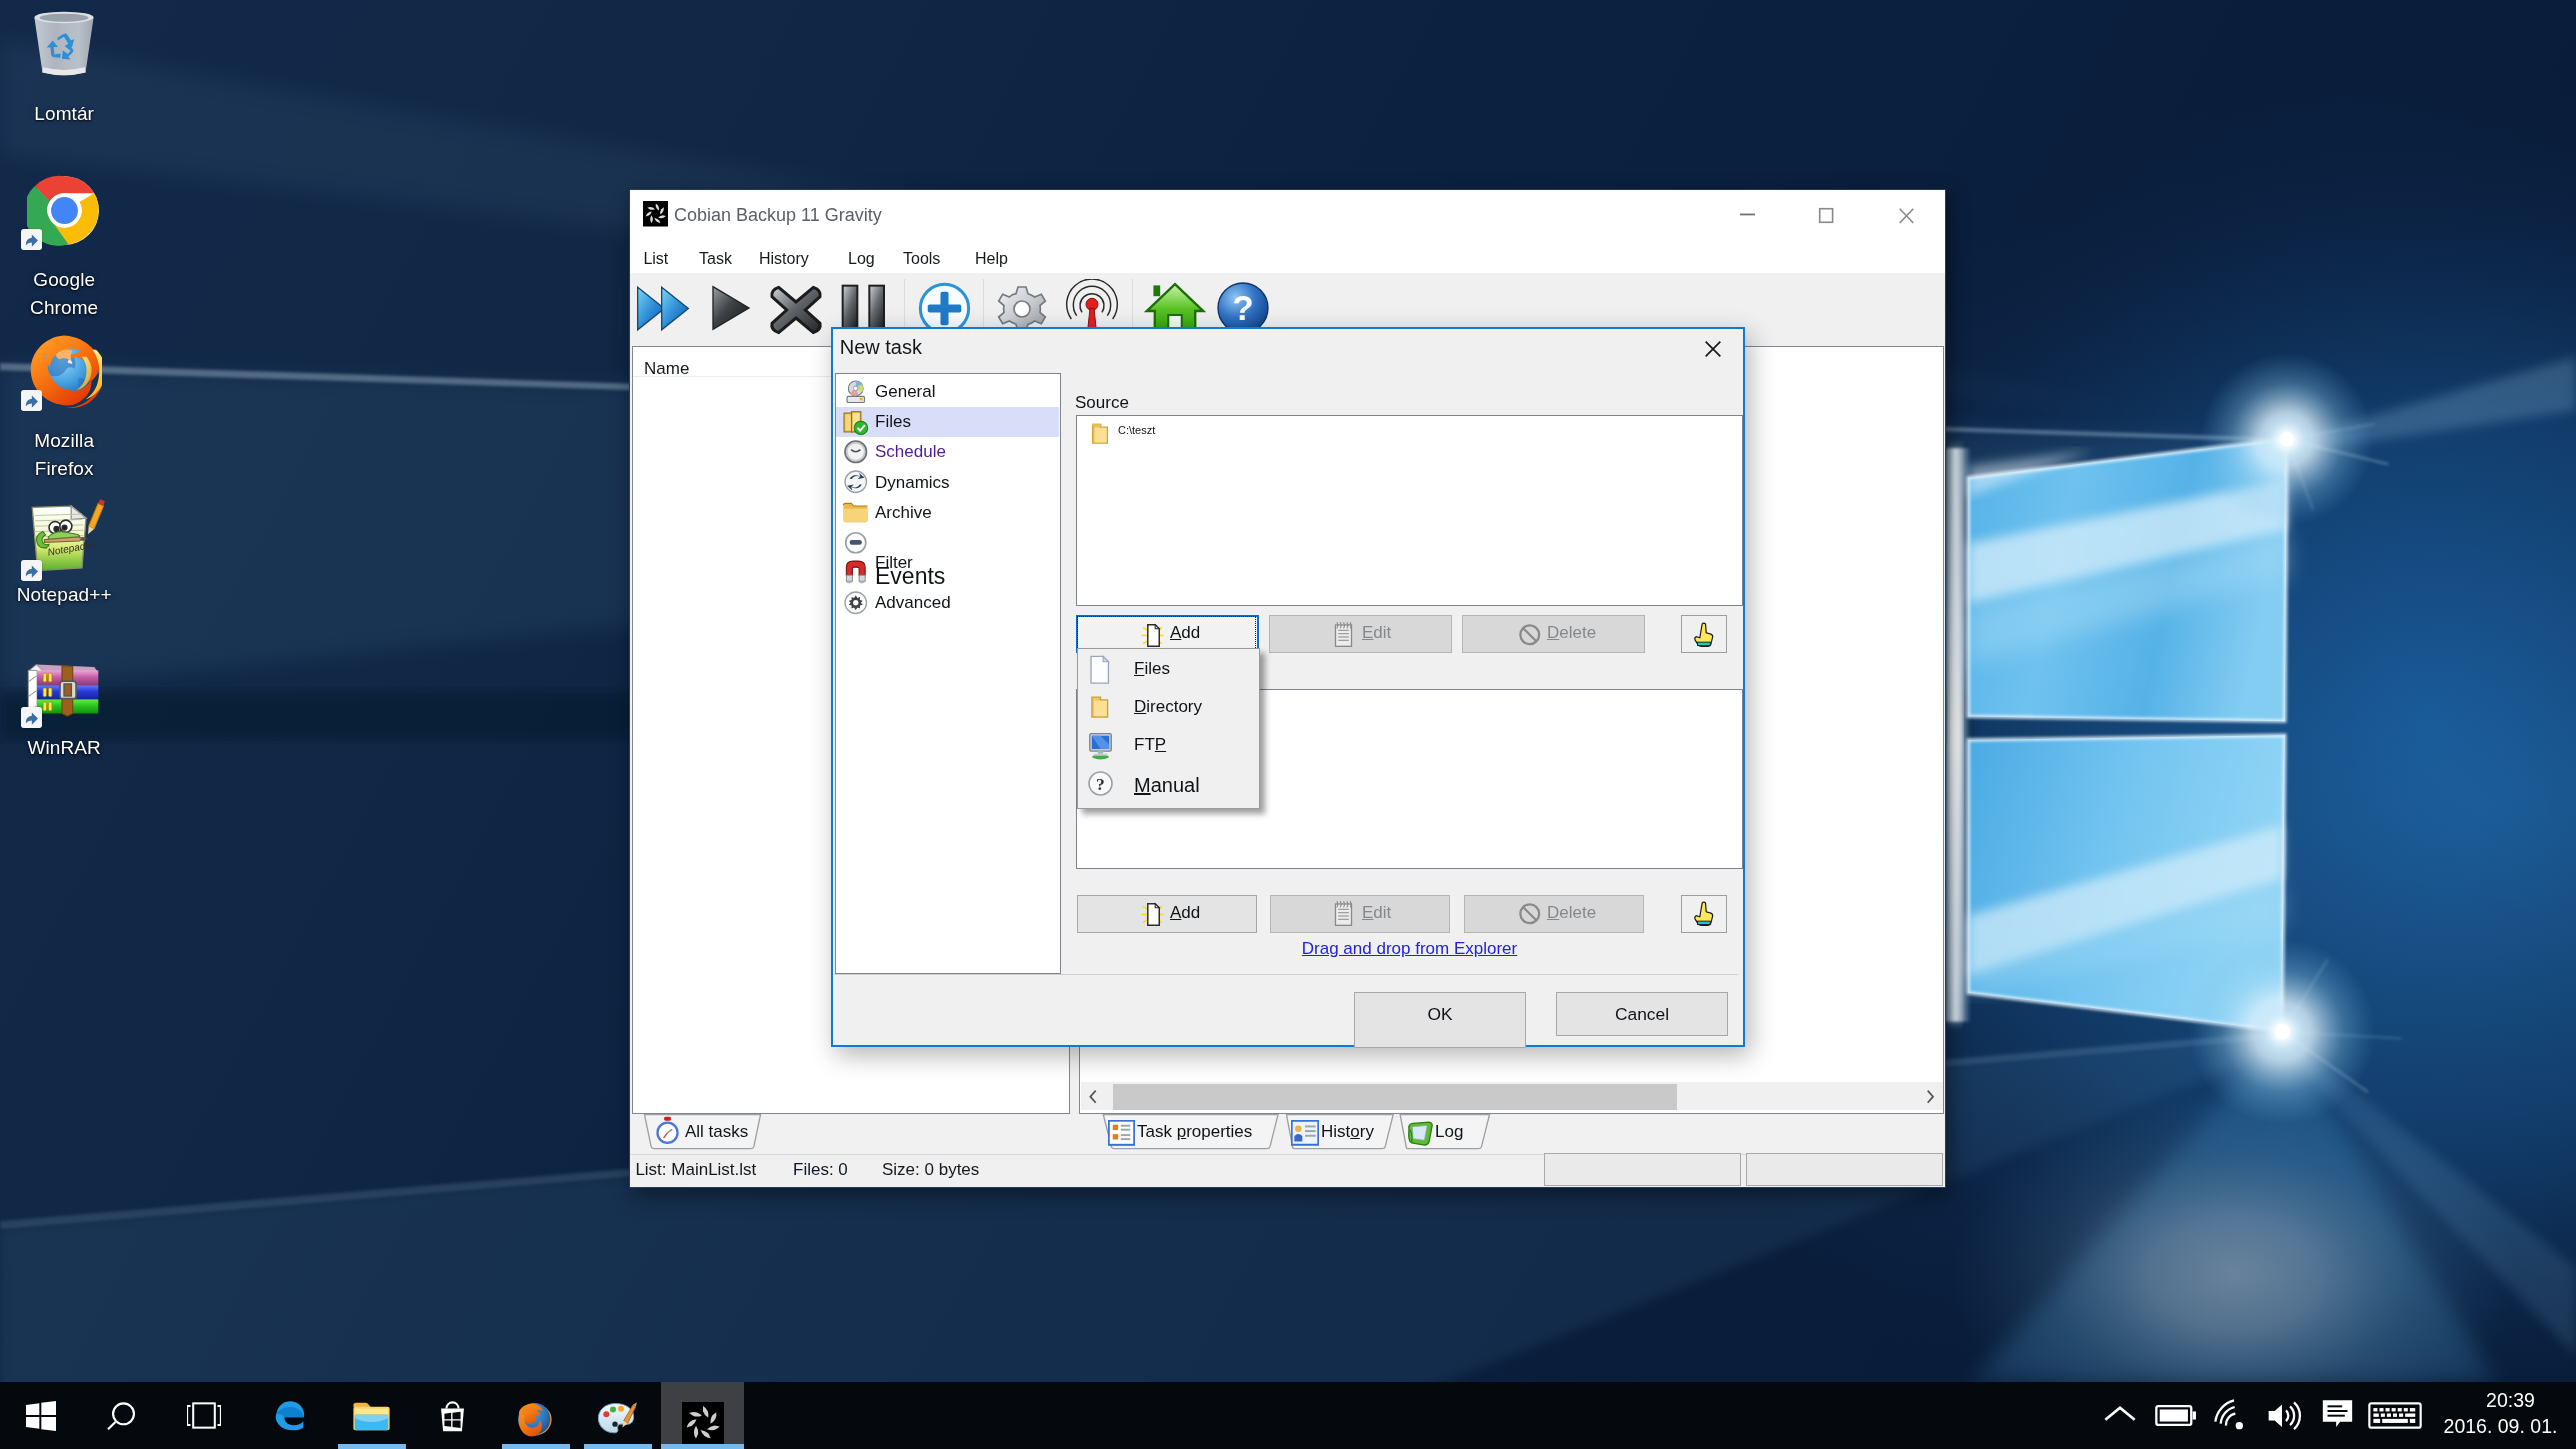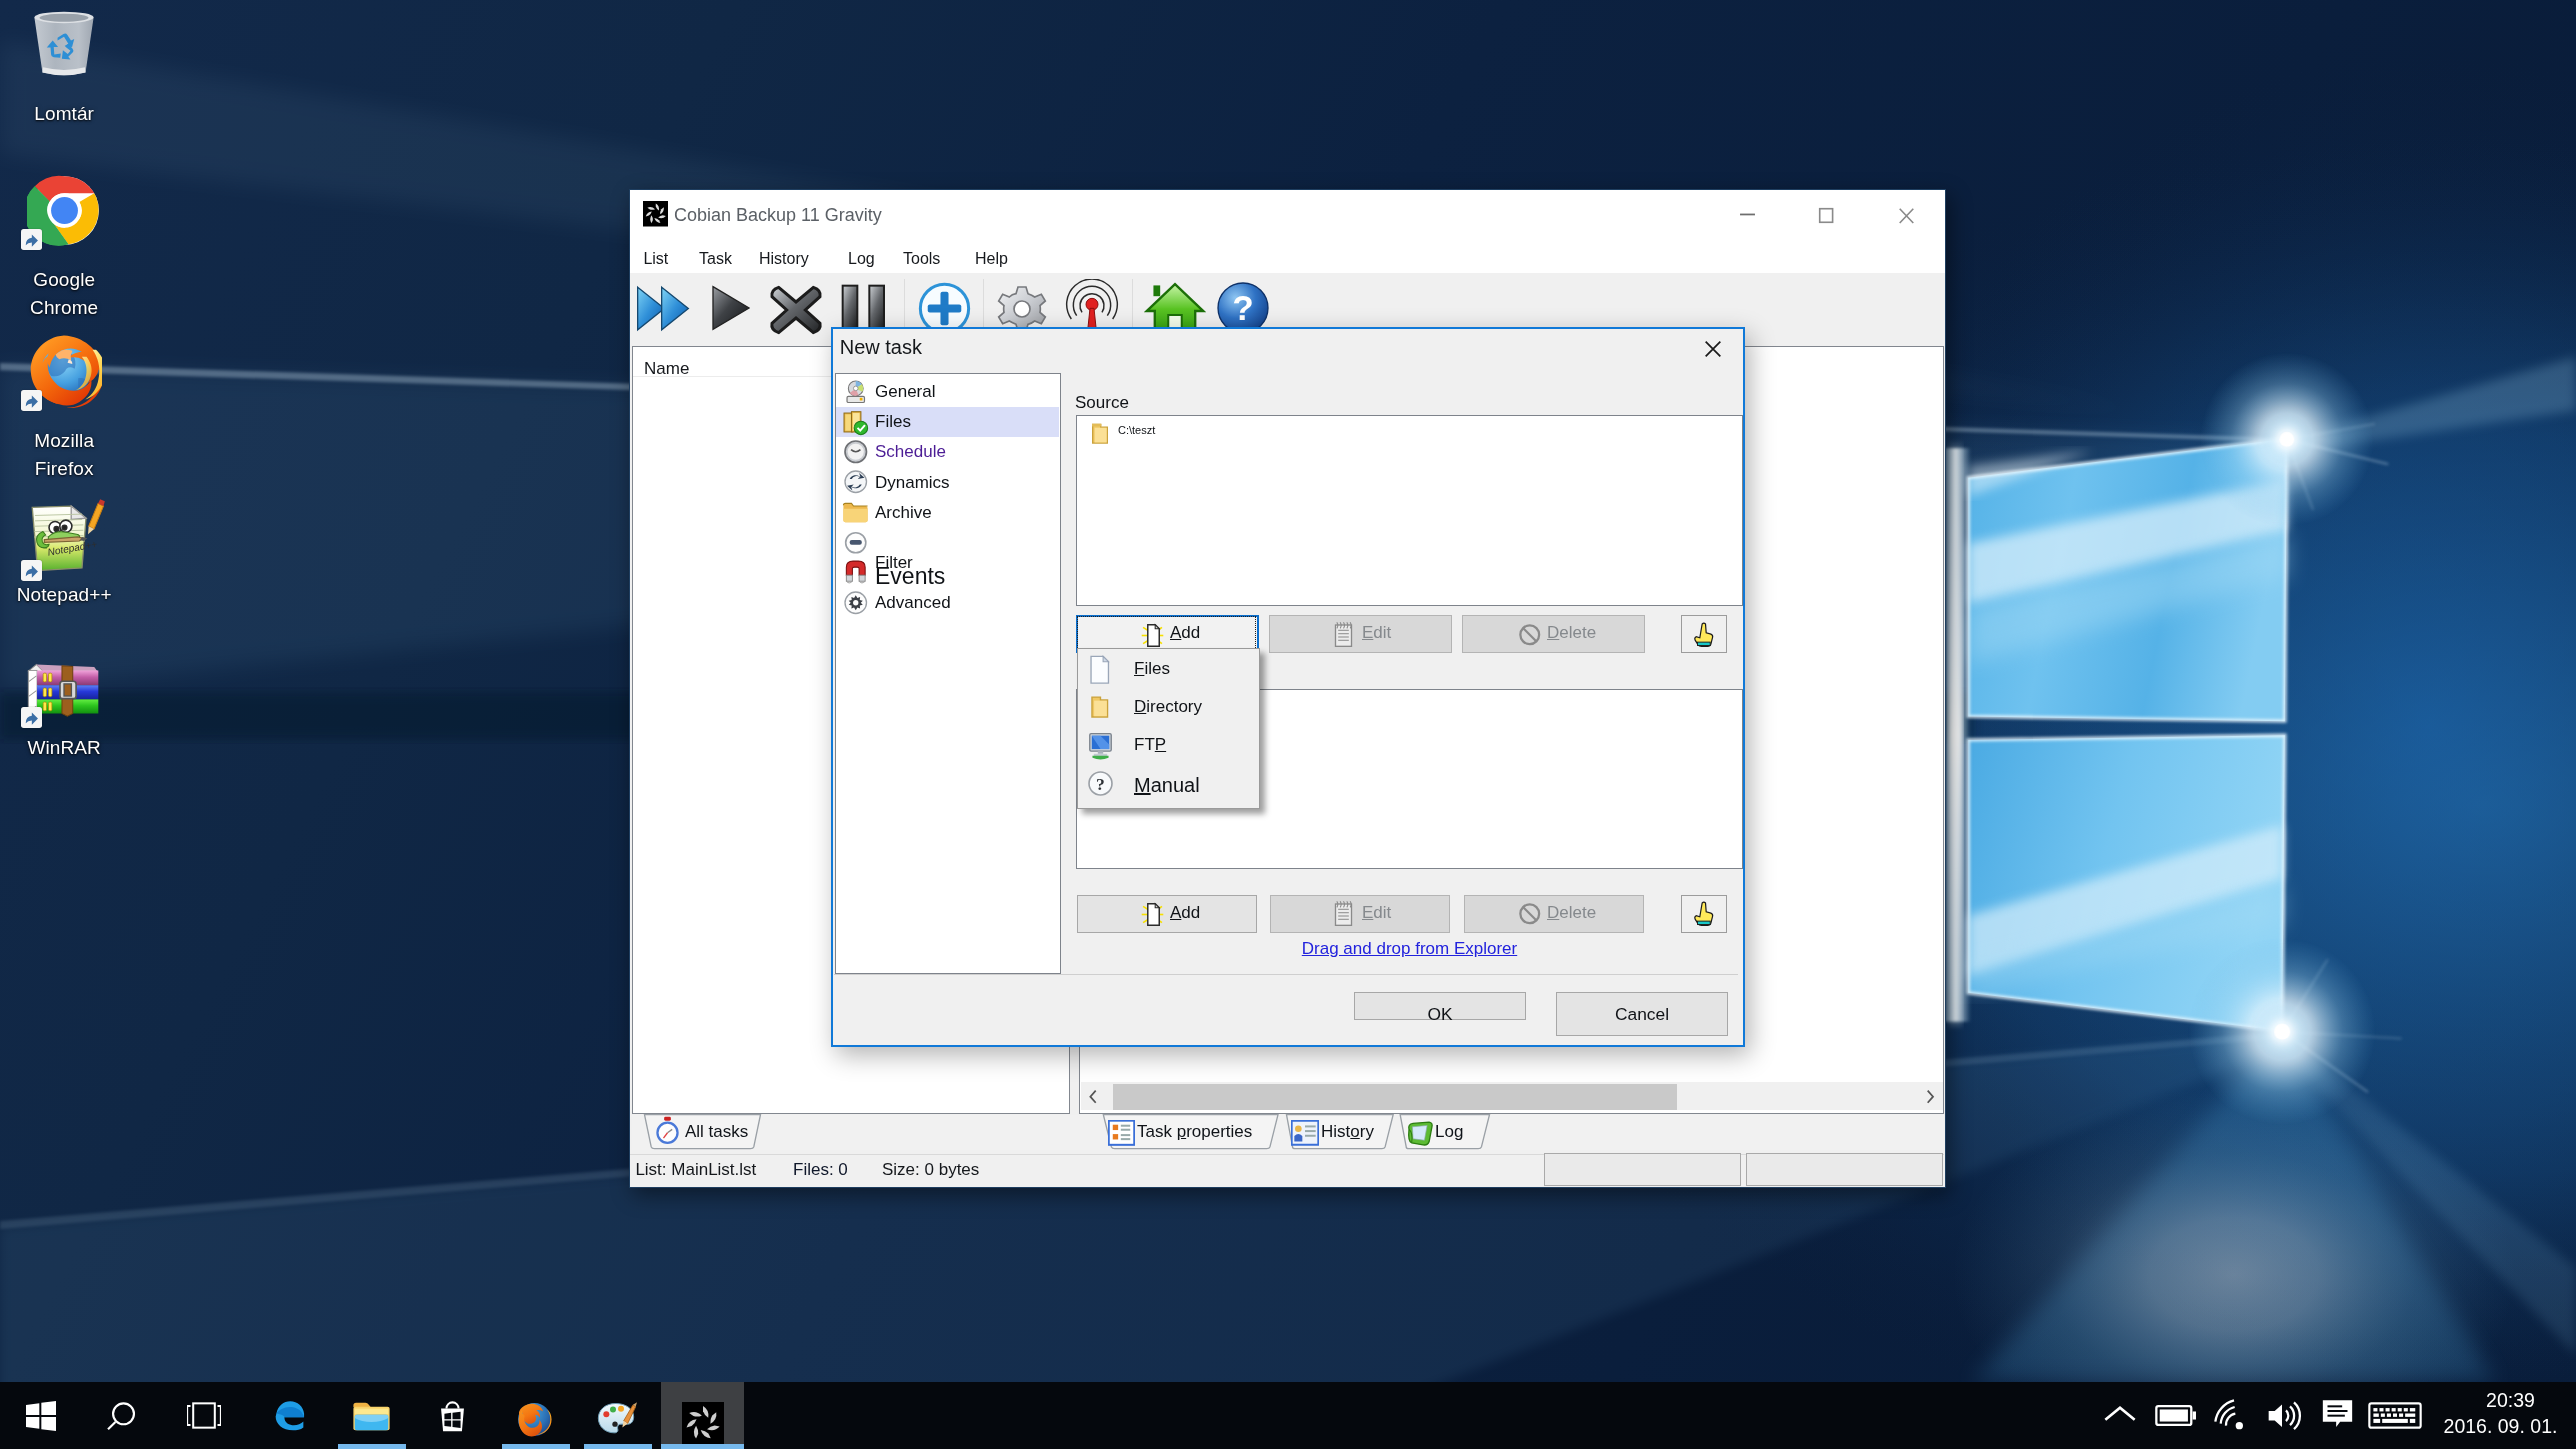--- a/index.html
+++ b/index.html
@@ -855,16 +855,16 @@
   <div class="abs" style="left:714px;top:574px;font-size:17px;color:#85898d;"><span style="text-decoration:underline">D</span>elete</div>
   <div class="abs" style="left:848px;top:566px;width:46px;height:38px;background:#f0f0f0;border:1.3px solid #9c9c9c;"></div>
   <svg class="abs" style="left:859px;top:570px;" width="23" height="29.5" viewBox="0 0 34 44">
     <path d="M15 6 q2.5 -2.5 5 0 l1 13 l7 2 q3.5 1.5 2.5 5 l-2.5 10 q-1 3.5 -5 3.5 l-9 0 q-3.5 0 -5 -2.5 l-4.5 -7 q-1.5 -3.5 1.5 -5 l5.5 1.5 Z" fill="#ffe95a" stroke="#1a1a1a" stroke-width="1.8"></path>
     <rect x="8" y="33" width="19" height="5" fill="#18c8c8" stroke="#1a1a1a" stroke-width="1.4"></rect>
   </svg>
 
   <div class="abs" style="left:243px;top:610px;width:667px;text-align:center;font-size:17px;color:#2222dd;"><span style="text-decoration:underline">Drag and drop from Explorer</span></div>
 
   <div class="abs" style="left:0.7px;top:645px;width:904px;height:1.3px;background:#cfcfcf;"></div>
-  <div class="abs" style="left:521px;top:663px;width:172px;height:28px;background:#e4e4e4;border:1.3px solid #a7a7a7;text-align:center;font-size:17.4px;color:#101317;line-height:42px;">OK</div>
+  <div class="abs" style="left:521px;top:663px;width:172px;height:56px;background:#e4e4e4;border:1.3px solid #a7a7a7;text-align:center;font-size:17.4px;color:#101317;line-height:42px;">OK</div>
   <div class="abs" style="left:723px;top:663px;width:172px;height:44px;background:#e4e4e4;border:1.3px solid #a7a7a7;text-align:center;font-size:17.4px;color:#101317;line-height:42px;">Cancel</div>
 </div>
 
 
 </body></html>

